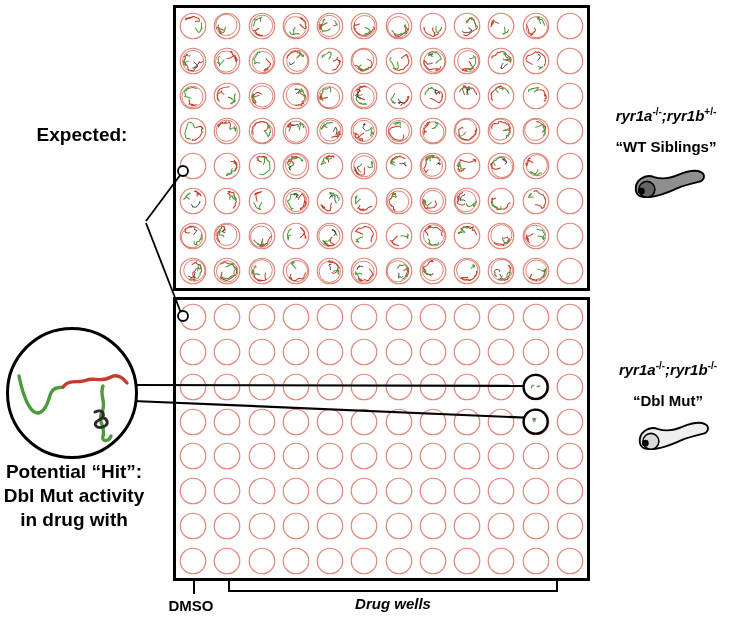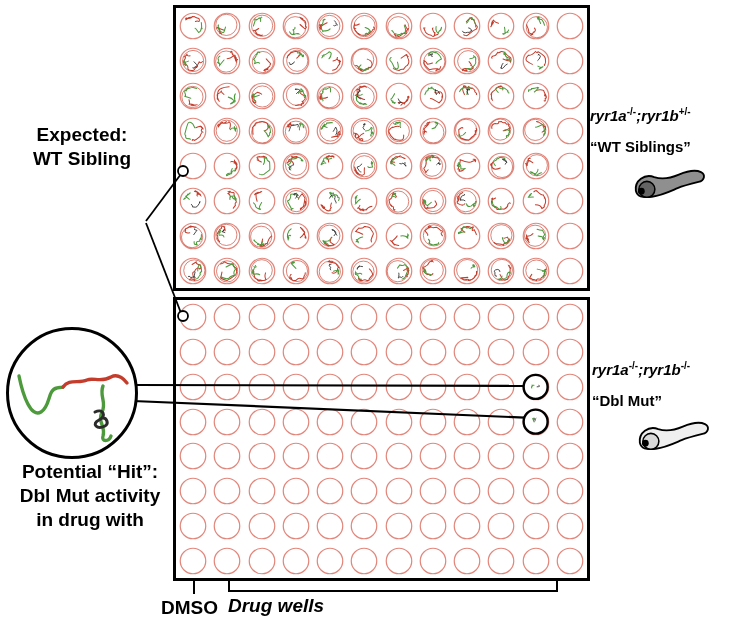--- a/index.html
+++ b/index.html
@@ -6,35 +6,35 @@
   .canvas{position:relative;width:741px;height:627px;background:#fff;overflow:hidden;
           font-family:"Liberation Sans", sans-serif;color:#000;}
   .plate{position:absolute;border:3px solid #000;background:#fff;box-sizing:border-box;
          display:grid;grid-template-columns:repeat(12,1fr);grid-template-rows:repeat(8,1fr);z-index:1;}
   #plate-top{left:173px;top:5px;width:417px;height:286px;}
   #plate-bottom{left:173px;top:297px;width:417px;height:284px;}
   .cell{display:flex;align-items:center;justify-content:center;}
   #overlay{position:absolute;left:0;top:0;pointer-events:none;z-index:5;}
   .note{position:absolute;font-weight:700;font-size:19px;text-align:center;line-height:1.26;z-index:4;}
   #expected-note{left:6px;top:123px;width:152px;}
-  #hit-note{left:0px;top:460px;width:148px;margin-left:16px;}
+  #hit-note{left:0px;top:460px;width:148px;}
   .magnifier{position:absolute;left:6px;top:327px;width:132px;height:132px;border:3px solid #000;
              border-radius:50%;background:#fff;box-sizing:border-box;z-index:6;overflow:hidden;}
   .magnifier svg{width:100%;height:100%;}
-  .genotype{position:absolute;width:152px;text-align:left;font-size:15px;z-index:4;}
+  .genotype{position:absolute;width:152px;text-align:center;font-size:15px;z-index:4;}
   #wt-genotype{left:590px;top:106px;}
   #dbl-genotype{left:592px;top:360px;}
   .geno-line{white-space:nowrap;}
   .gene{font-style:italic;font-weight:700;}
   .geno-line sup{font-size:10px;font-weight:700;}
   .geno-name{font-weight:700;margin-top:14px;}
   .fish{position:absolute;z-index:4;}
   #wt-fish{left:626px;top:166px;width:86px;height:43px;}
   #dbl-fish{left:630px;top:418px;width:86px;height:43px;}
-  .axis-label{position:absolute;font-weight:700;font-size:19px;z-index:4;}
+  .axis-label{position:absolute;font-weight:700;font-size:15px;text-align:center;z-index:4;}
   #dmso-label{left:161px;top:597px;width:60px;}
   #drugwells-label{left:228px;top:595px;width:330px;font-style:italic;}
   .bracket{position:absolute;left:228px;top:581px;width:330px;height:11px;box-sizing:border-box;
            border-left:2px solid #000;border-right:2px solid #000;border-bottom:2px solid #000;z-index:4;}
   .tick{position:absolute;left:193px;top:581px;width:2px;height:13px;background:#000;z-index:4;}
 </style>
 </head>
 <body>
 
 <div class="canvas">
@@ -1276,21 +1276,20 @@
       <circle cx="183" cy="171" r="5" fill="#fff" stroke="#000000" stroke-width="1.8"></circle>
       <circle cx="183" cy="316" r="5" fill="#fff" stroke="#000000" stroke-width="1.8"></circle>
       <line x1="135" y1="385" x2="523.625" y2="385.875" stroke="#000000" stroke-width="2.2"></line>
       <line x1="133" y1="401" x2="524.625" y2="417.625" stroke="#000000" stroke-width="2.2"></line>
       <circle cx="535.625" cy="386.875" r="12" fill="none" stroke="#000000" stroke-width="2.4"></circle>
       <circle cx="535.625" cy="421.625" r="12" fill="none" stroke="#000000" stroke-width="2.4"></circle>
     </svg>
 
   <div class="note" id="expected-note">
     <div>Expected:</div>
-    <div>WT Sibling</div>
   </div>
 
   <div class="magnifier">
     <svg viewBox="0 0 126 126">
       <path d="M10,46 C14,66 22,88 32,82 C42,76 38,60 48,58 C50,57 52,58 54,57" fill="none" stroke-width="3.4" stroke-linecap="round" stroke="#4d9a3c"></path>
       <path d="M54,57 C60,48 70,54 78,50 C84,47 92,53 102,47 C108,44 114,48 118,53" fill="none" stroke-width="3.4" stroke-linecap="round" stroke="#c43d2c"></path>
       <path d="M94,56 C90,66 98,72 93,82 C88,92 97,96 94,106 C92,112 100,112 102,106" fill="none" stroke-width="3.4" stroke-linecap="round" stroke="#4d9a3c"></path>
       <path d="M86,82 C94,78 98,86 90,90 C82,94 88,100 96,96 C100,94 98,88 94,88" fill="none" stroke-width="3" stroke-linecap="round" stroke="#2b2b2b"></path>
     </svg>
   </div>

